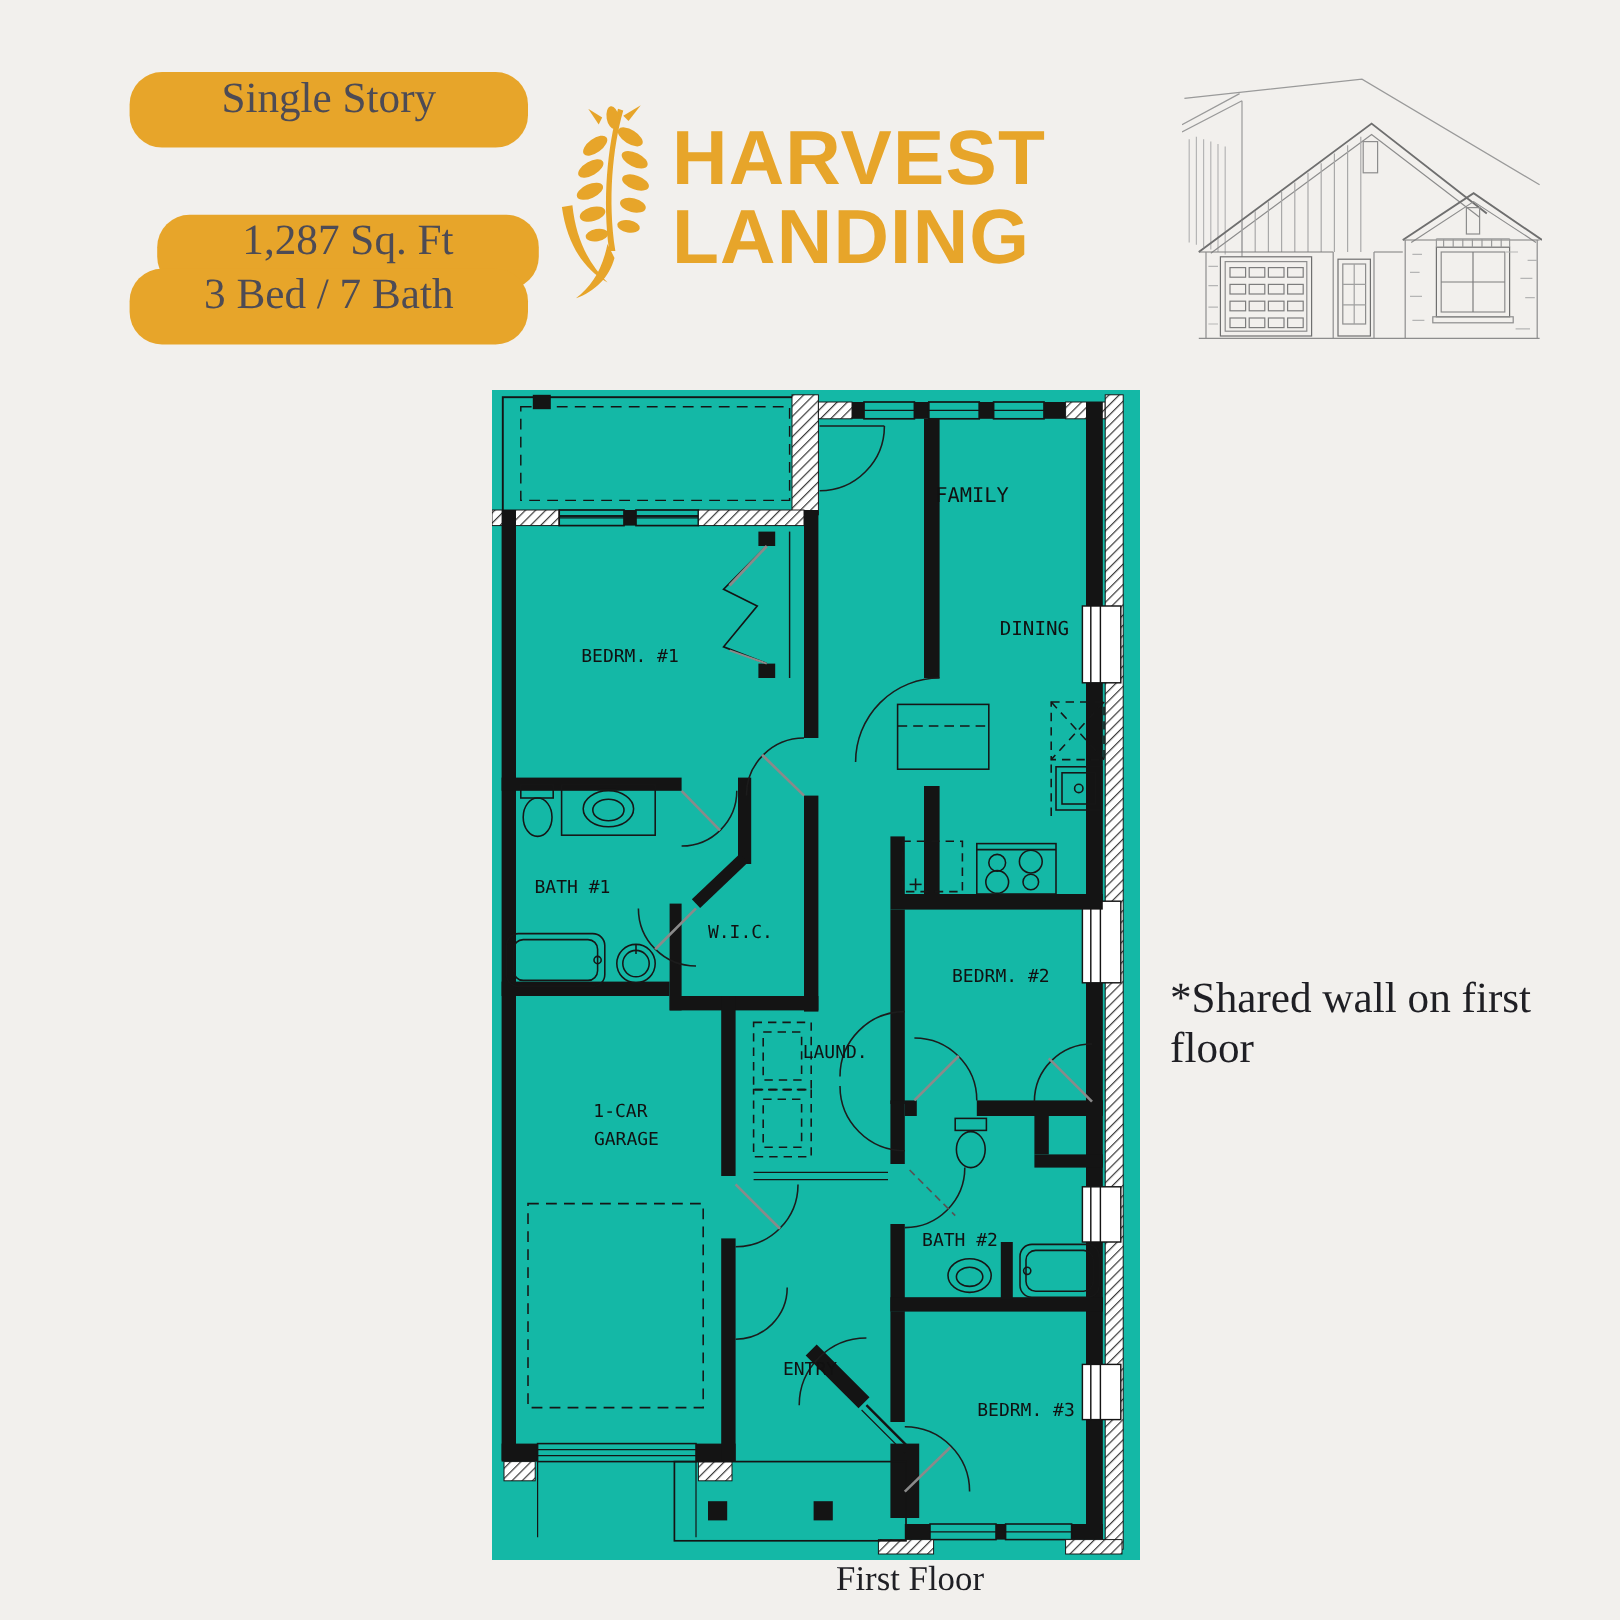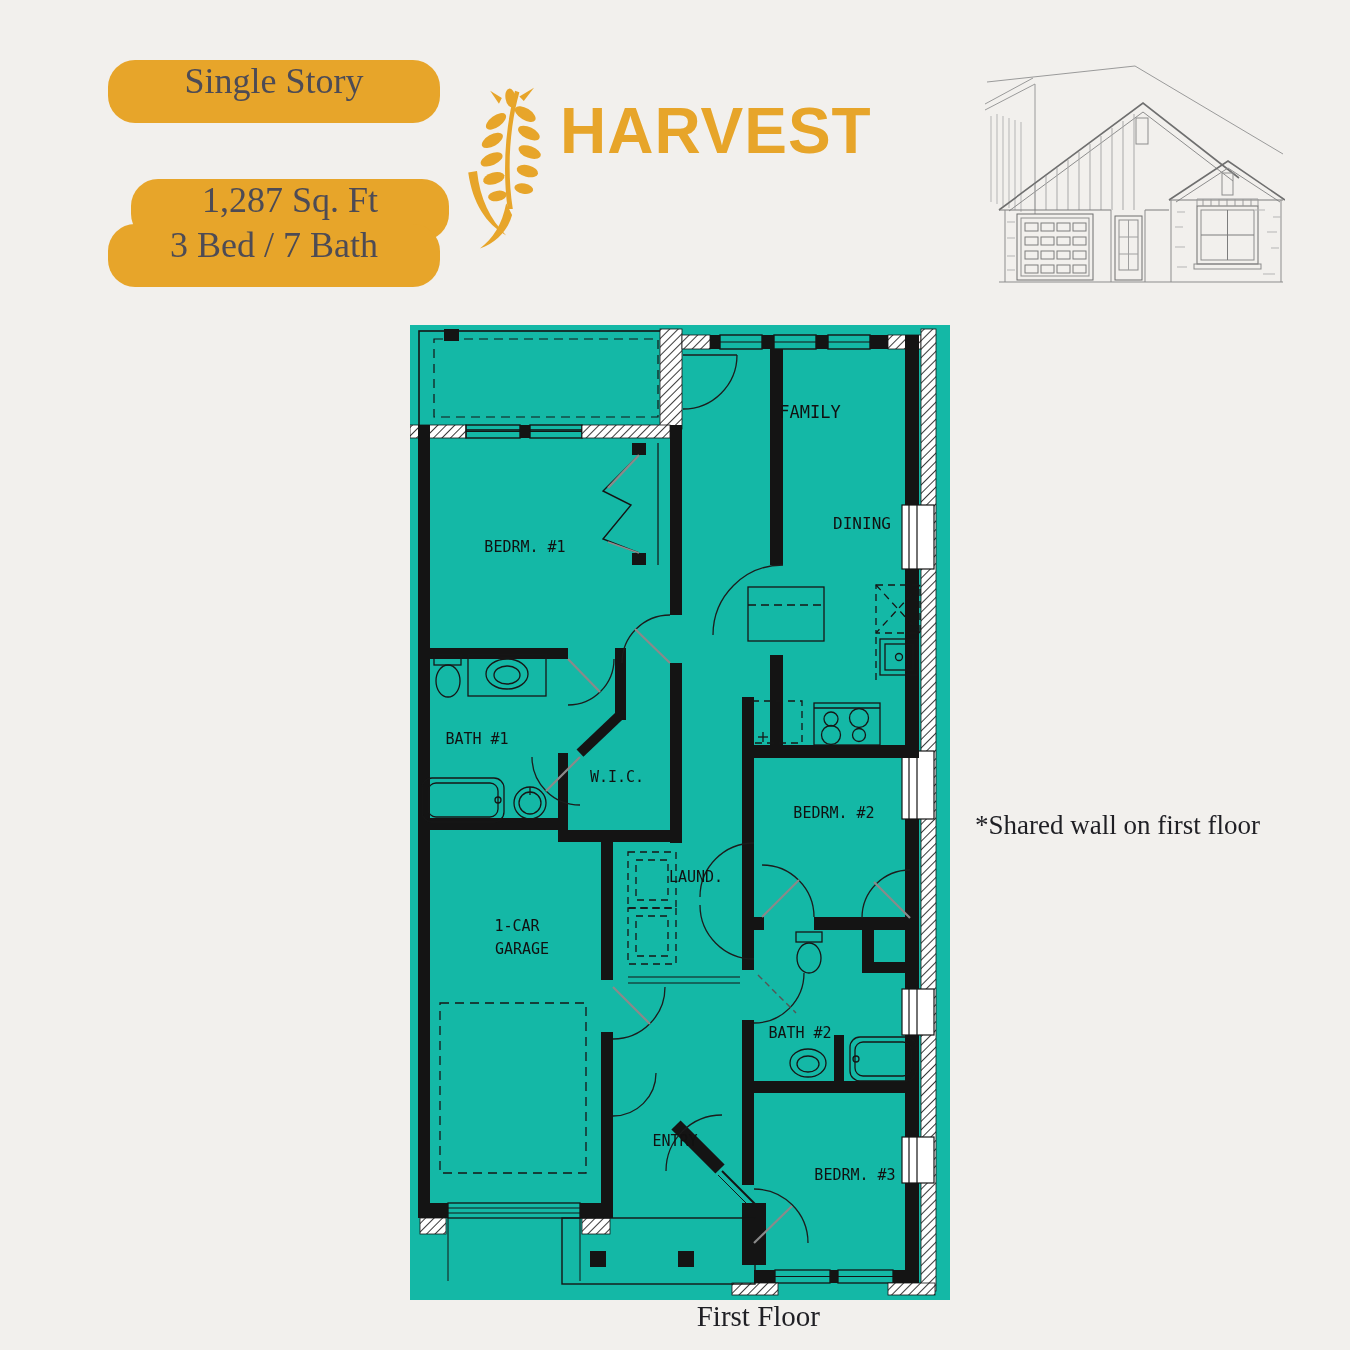--- a/index.html
+++ b/index.html
@@ -6,21 +6,21 @@
   body{width:1350px;height:1350px;background:#f2f0ed;font-family:"Liberation Serif",serif;position:relative;overflow:hidden;}
   .abs{position:absolute;}
   
   .badge{position:absolute;background:#e7a52a;border-radius:27px;display:flex;align-items:flex-start;justify-content:center;
          color:#4d4b55;font-size:36px;font-family:"Liberation Serif",serif;}
   
   .logo-text{position:absolute;left:560px;top:98px;color:#e7a52a;font-family:"Liberation Sans",sans-serif;
              font-weight:bold;font-size:64px;line-height:66px;letter-spacing:1px;}
   
   .plan-sheet{position:absolute;left:410px;top:325px;width:540px;height:975px;background:#14b8a6;}
-  .annotation{position:absolute;left:975px;top:810px;font-size:27px;color:#1f1f24;font-family:"Liberation Serif",serif;}
+  .annotation{position:absolute;left:975px;top:810px;font-size:36px;color:#1f1f24;font-family:"Liberation Serif",serif;}
   .caption{position:absolute;left:540px;top:1300px;width:280px;text-align:right;font-size:29px;color:#1f1f24;
            font-family:"Liberation Serif",serif;}
   svg text.rlabel{font-family:"DejaVu Sans Mono",monospace;font-size:15px;fill:#111;letter-spacing:0px;}
 </style>
 </head>
 <body>
 
 <div class="badge" style="left:108px;top:60px;width:332px;height:63px;">
   <span>Single Story</span>
 </div>
@@ -46,20 +46,21 @@
     <ellipse cx="46" cy="100" rx="16" ry="8" transform="rotate(-24 46 100)"></ellipse>
     <ellipse cx="49" cy="126" rx="15" ry="8" transform="rotate(-16 49 126)"></ellipse>
     <ellipse cx="54" cy="150" rx="13" ry="7" transform="rotate(-10 54 150)"></ellipse>
     <ellipse cx="72" cy="16" rx="13" ry="7" transform="rotate(80 72 16)"></ellipse>
     <path d="M84 14 L104 2 L90 20 Z"></path>
     <path d="M60 16 L44 6 L56 24 Z"></path>
   </svg>
 </div>
 <div class="logo-text">
   <div>HARVEST</div>
+  <div>LANDING</div>
 </div>
 
 <div class="abs" style="left:985px;top:42px;width:300px;height:250px;">
 <svg width="300" height="250" viewBox="0 0 300 250" fill="none" stroke="#8d8d8d" stroke-width="1">
 
   <path d="M2 40 L150 24 L298 112" stroke="#9a9a9a"></path>
 
   <path d="M0 62 L48 36 M0 68 L50 42 M50 42 L50 172" stroke="#9a9a9a"></path>
   <path d="M6 74 L6 160 M12 72 L12 162 M18 74 L18 164 M24 76 L24 166 M30 78 L30 168 M36 80 L36 170" stroke="#b5b5b5"></path>
 

